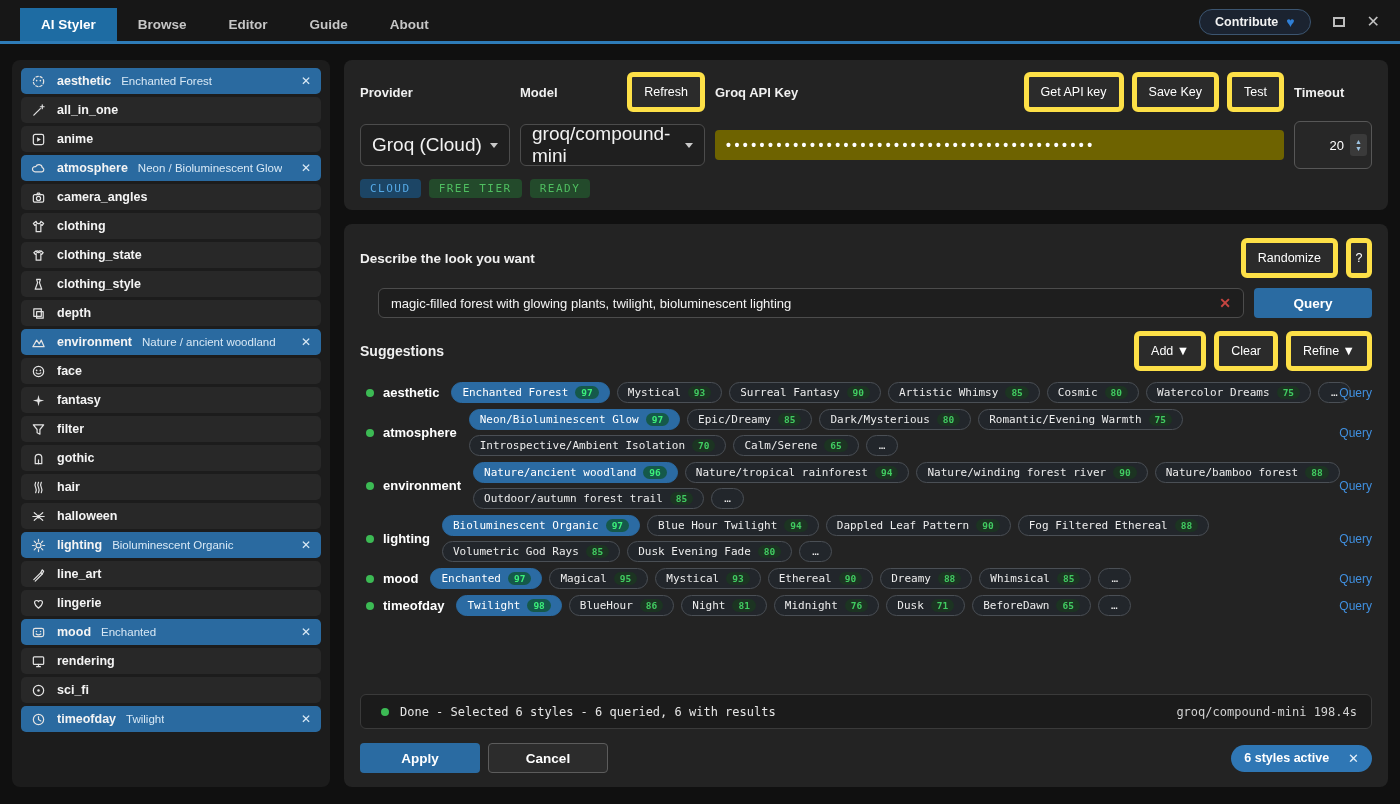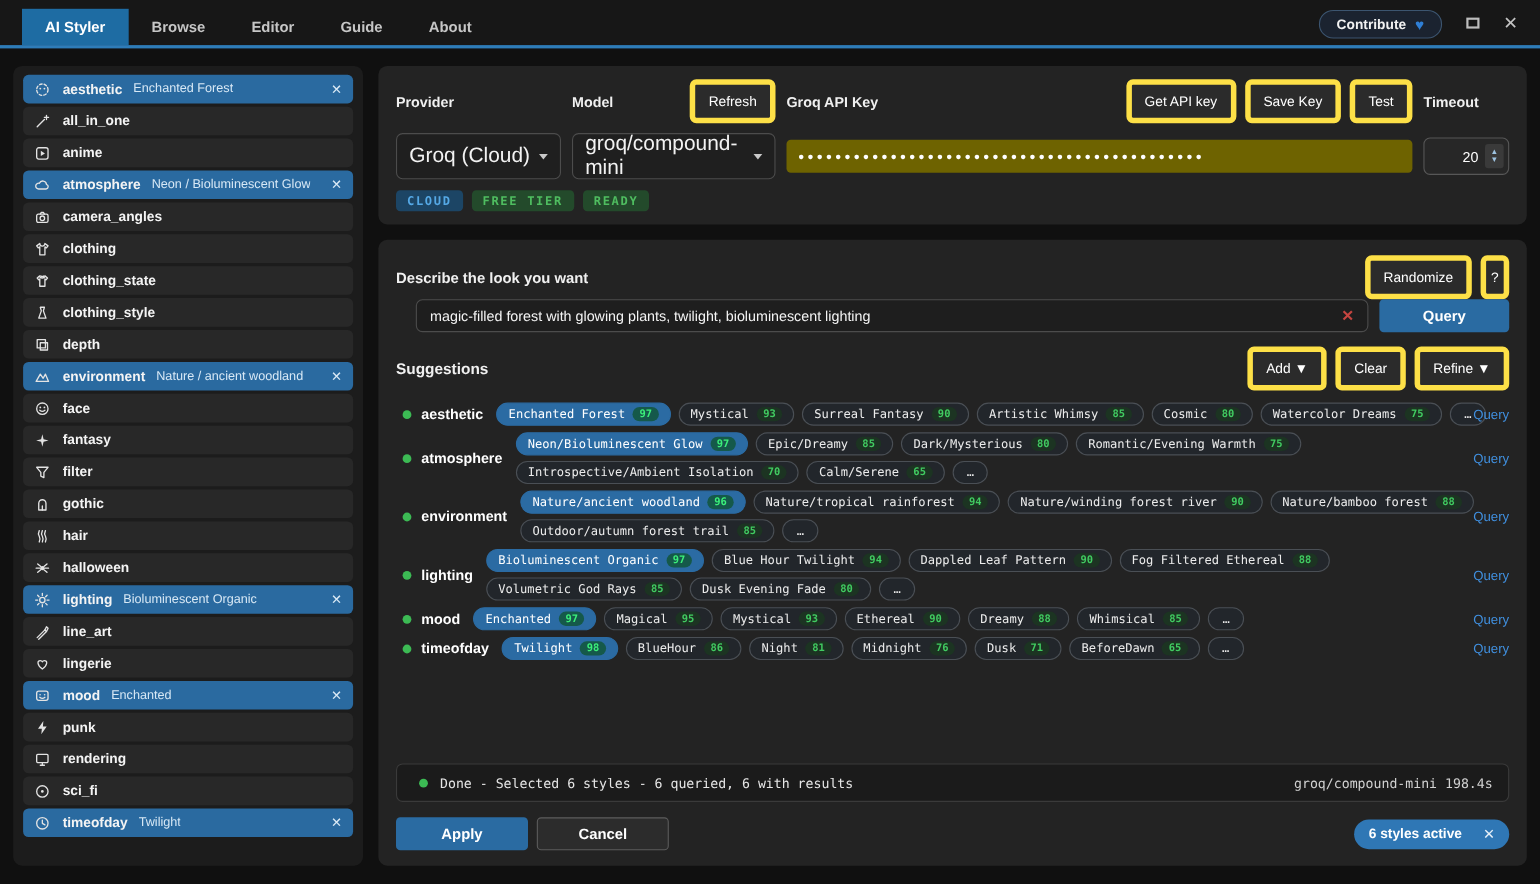--- a/index.html
+++ b/index.html
@@ -73,40 +73,40 @@
     display:flex; align-items:center; justify-content:space-between; padding:0 11px;
     font-size:19px; color:#f2f2f2;
   }
   .caret{ width:0; height:0; border-left:4px solid transparent; border-right:4px solid transparent; border-top:5px solid #c9c9c9; }
   .apikey{
     height:30px; background:#6e6300; border-radius:4px; padding:0 11px;
     display:flex; align-items:center; overflow:hidden; white-space:nowrap;
     color:#fff; font-size:14px; font-weight:bold; letter-spacing:3.5px;
   }
   .spinner{
-    height:34px; background:#272727; border:1px solid #575757; border-radius:6px;
+    height:48px; background:#272727; border:1px solid #575757; border-radius:6px;
     display:flex; align-items:center; padding:0 4px 0 8px; gap:4px;
   }
   .spin-val{ flex:1; text-align:right; font-size:13px; color:#fff; padding-right:2px; }
   .spin-btns{
     width:17px; height:22px; background:#3a3a3a; border-radius:3px;
     display:flex; flex-direction:column; align-items:center; justify-content:center; line-height:1;
   }
   .spin-btns span{ font-size:7px; color:#9ec4e2; }
   .badge-row{ grid-column:1 / 5; display:flex; gap:8px; margin-top:1px; }
   .badge{
-    font-family:"DejaVu Sans Mono", monospace; font-weight:bold; font-size:11px;
+    font-family:"DejaVu Sans Mono", monospace; font-weight:normal; font-size:11px;
     letter-spacing:1.5px; padding:3px 10px; border-radius:4px;
   }
   .badge.blue{ background:#1c4565; color:#55a9e6; }
   .badge.green{ background:#234a2b; color:#4fbd60; }
   
   .qpanel{ flex:1; padding:14px 16px; display:flex; flex-direction:column; min-height:0; }
   .row-between{ display:flex; align-items:center; justify-content:space-between; }
-  .describe-row{ }
+  .describe-row{ margin-bottom:10px; }
   .describe-label{ font-weight:bold; font-size:13.5px; }
   .help-btn{ width:26px; padding:0; }
   .input-row{ display:flex; gap:10px; margin-bottom:13px;padding-left:18px; }
   .prompt{
     flex:1; height:30px; background:#1e1e1e; border:1px solid #4c4c4c; border-radius:6px;
     display:flex; align-items:center; padding:0 12px; font-size:13px; color:#f4f4f4;
   }
   .prompt .clear-x{ margin-left:auto; color:#c64540; font-weight:bold; font-size:14px; }
   .blue-btn{
     background:#2a6ba2; border:none; border-radius:4px; color:#fff; font-weight:bold;
@@ -401,30 +401,20 @@
           </svg>
         </span>
         <span class="side-label">mood</span>
         <span class="side-value">Enchanted</span>
         <span class="side-x">✕</span>
       </div>
       <div class="side-item">
         <span class="side-icon">
           <svg viewBox="0 0 16 16" width="15" height="15" fill="none" stroke="currentColor" stroke-width="1.3" stroke-linecap="round" stroke-linejoin="round">
             <g>
-              <path fill="currentColor" stroke="none" d="M9 1.5 L3.8 9 H7.5 L7 14.5 L12.2 7 H8.5 Z"></path>
-            </g>
-          </svg>
-        </span>
-        <span class="side-label">punk</span>
-      </div>
-      <div class="side-item">
-        <span class="side-icon">
-          <svg viewBox="0 0 16 16" width="15" height="15" fill="none" stroke="currentColor" stroke-width="1.3" stroke-linecap="round" stroke-linejoin="round">
-            <g>
               <rect x="2.5" y="3" width="11" height="8" rx="1"></rect>
               <path d="M6 13.5 H10 M8 11 V13.5"></path>
             </g>
           </svg>
         </span>
         <span class="side-label">rendering</span>
       </div>
       <div class="side-item">
         <span class="side-icon">
           <svg viewBox="0 0 16 16" width="15" height="15" fill="none" stroke="currentColor" stroke-width="1.3" stroke-linecap="round" stroke-linejoin="round">

